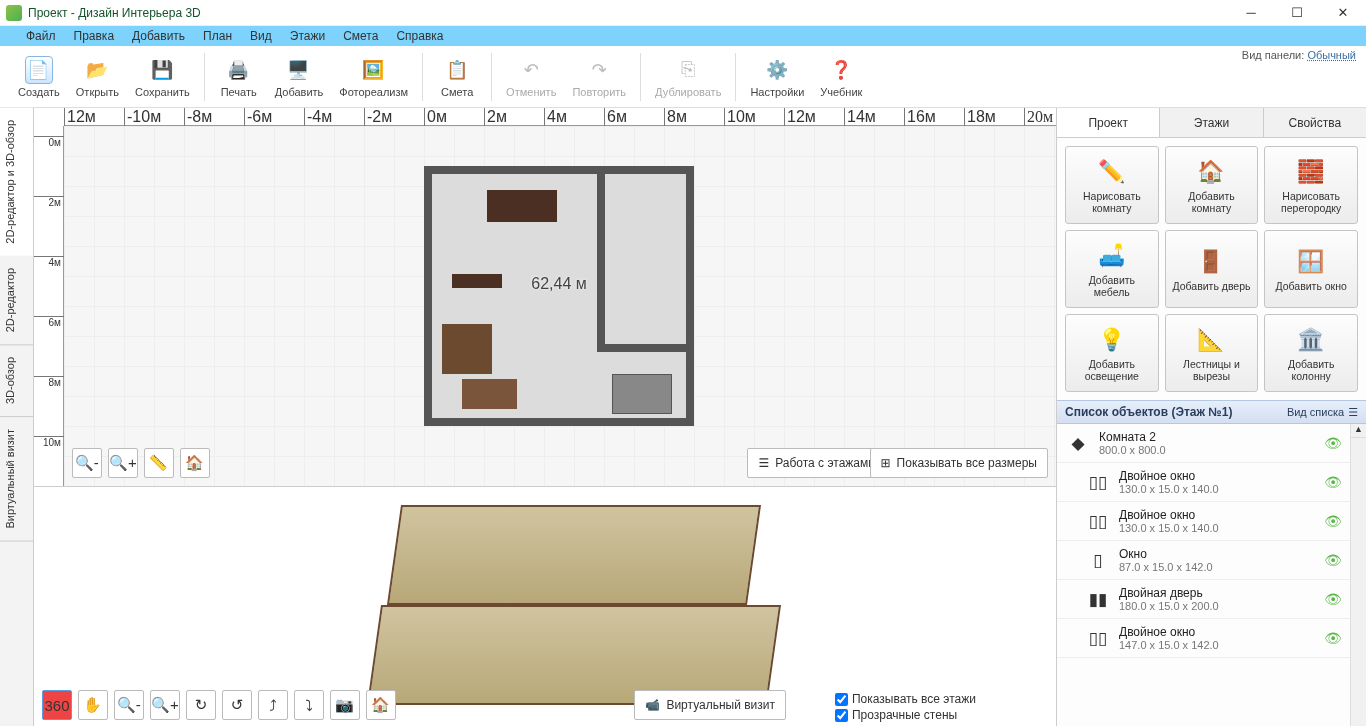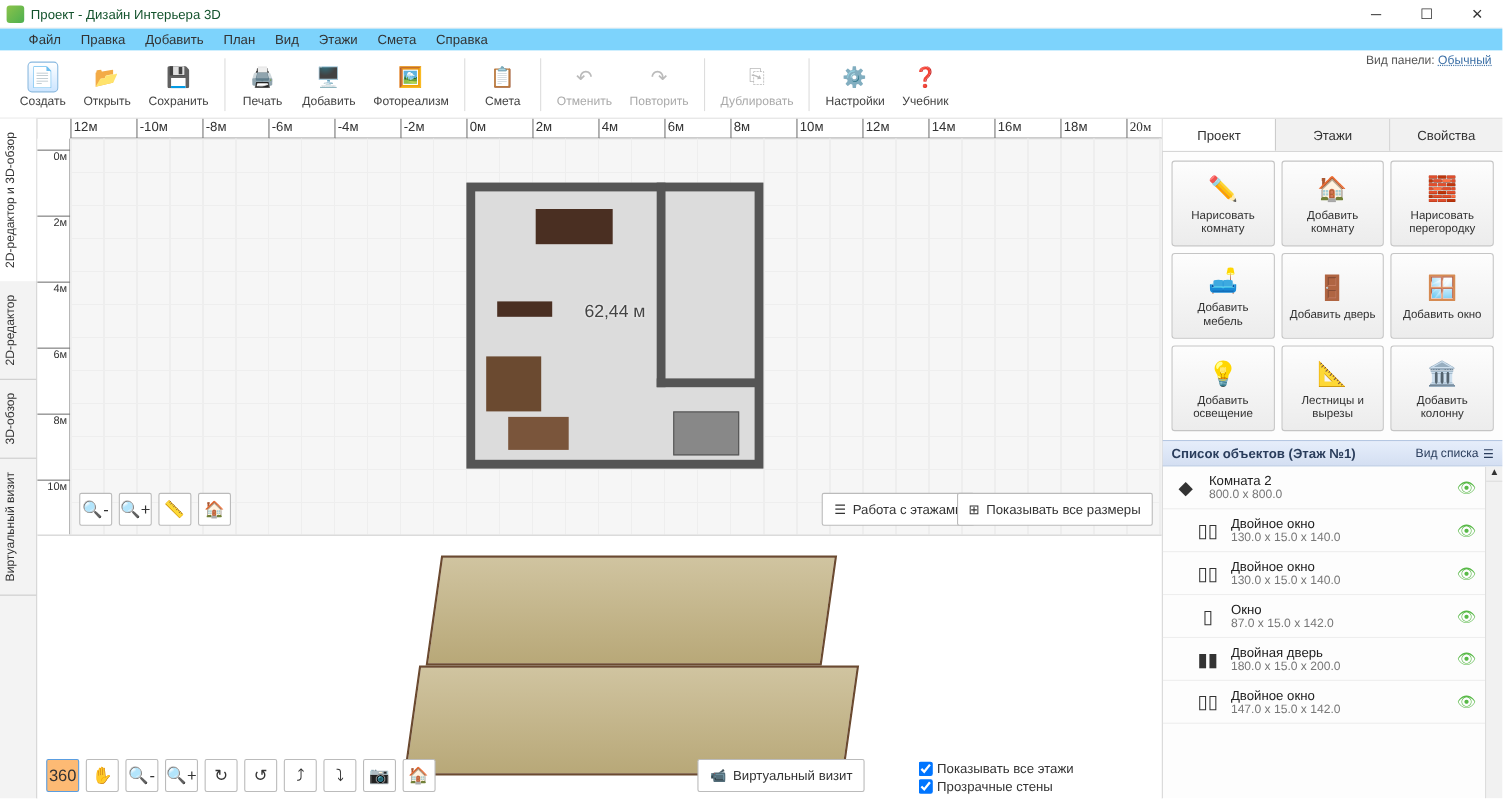--- a/index.html
+++ b/index.html
@@ -31,21 +31,21 @@
 
 .vtabs { width: 34px; background: #f3f3f3; border-right: 1px solid #ccc; display: flex; flex-direction: column; }
 .vtab { flex: 0 0 auto; writing-mode: vertical-rl; transform: rotate(180deg); padding: 12px 4px; font-size: 11px; text-align: center; border-top: 1px solid #ccc; cursor: default; }
 .vtab.active { background: #fff; font-weight: 500; }
 .vtab:first-child { border-top: none; }
 
 
 .center { flex: 1; display: flex; flex-direction: column; position: relative; }
 
 
-.ruler-h { height: 18px; background: #fff; border-bottom: 1px solid #999; display: flex; position: relative; font-size: 12px; padding-left: 32px; }
+.ruler-h { height: 18px; background: #fff; border-bottom: 1px solid #999; display: flex; position: relative; font-size: 16px; padding-left: 32px; }
 .ruler-h .tick { position: absolute; top: 0; border-left: 1px solid #777; height: 18px; padding-left: 2px; }
 .ruler-v { width: 30px; background: #fff; border-right: 1px solid #999; position: relative; font-size: 10px; }
 .ruler-v .tick { position: absolute; left: 0; border-top: 1px solid #777; width: 30px; padding-left: 2px; text-align:right; padding-right:3px;}
 
 
 .canvas-2d-wrap { display: flex; height: 360px; }
 .canvas-2d { flex: 1; background: repeating-linear-gradient(#eee 0 1px, transparent 1px 30px), repeating-linear-gradient(90deg,#eee 0 1px, transparent 1px 30px), #f6f6f6; position: relative; overflow: hidden; }
 .floorplan { position: absolute; left: 360px; top: 40px; width: 270px; height: 260px; background: #dcdcdc; border: 8px solid #555; }
 .floorplan .room-label { position: absolute; left: 50%; top: 45%; transform: translate(-50%,-50%); font-size: 16px; color: #444; text-shadow: 0 0 3px #fff; }
 .floorplan .inner-wall-v { position:absolute; left:165px; top:-8px; width:8px; height:186px; background:#555;}
@@ -58,22 +58,22 @@
 .flat-btn { height: 30px; border: 1px solid #bbb; background: #fff; display:flex;align-items:center;padding:0 10px;font-size:12px;gap:6px;border-radius:2px;}
 
 
 .canvas-3d { flex: 1; background: #fff; border-top: 1px solid #ccc; position: relative; overflow:hidden;}
 .house3d { position:absolute; left:320px; top:18px; width:430px; height:200px; }
 .house3d .floor { position:absolute; border:2px solid #6b4a30; background:linear-gradient(#d0c4a0,#b8a878);}
 .house3d .floor.upper { left:40px; top:0; width:360px; height:100px; transform:skewX(-8deg);}
 .house3d .floor.lower { left:20px; top:100px; width:400px; height:100px; transform:skewX(-8deg);}
 .canvas-3d .tool-row { position: absolute; left: 8px; bottom: 6px; display: flex; gap: 6px; }
 .canvas-3d .check-col { position: absolute; right: 80px; bottom: 4px; font-size: 12px; display:flex; flex-direction:column; gap:2px;}
-.canvas-3d .check-col label { display:flex; gap:4px;}
-.sq-btn.active { background:#fdba74; border-color:#5a9de0;}
+.canvas-3d .check-col label { display:flex; align-items:center; gap:4px;}
+.sq-btn.active { background:#ef4444; border-color:#5a9de0;}
 
 
 .right { width: 310px; border-left: 1px solid #ccc; display: flex; flex-direction: column; background:#fdfdfd;}
 .rtabs { display: flex; height: 30px; border-bottom: 1px solid #ccc; }
 .rtab { flex: 1; display:flex;align-items:center;justify-content:center;font-size:12px;border-right:1px solid #ccc;background:#f1f1f1;}
 .rtab:last-child{border-right:none;}
 .rtab.active { background:#fff; font-weight:500;}
 .section-hdr { background: linear-gradient(#e6eefb,#d4dff2); border-bottom:1px solid #b5c7e2; padding:4px 8px; font-weight:600; font-size:12px; color:#2a3d5c;}
 .design-grid { display:grid; grid-template-columns:repeat(3,1fr); gap:6px; padding:8px;}
 .design-btn { border:1px solid #c5c5c5; background:linear-gradient(#fdfdfd,#ececec); border-radius:3px; height:78px; display:flex;flex-direction:column;align-items:center;justify-content:center;font-size:10.5px;text-align:center;padding:4px;gap:3px;}

